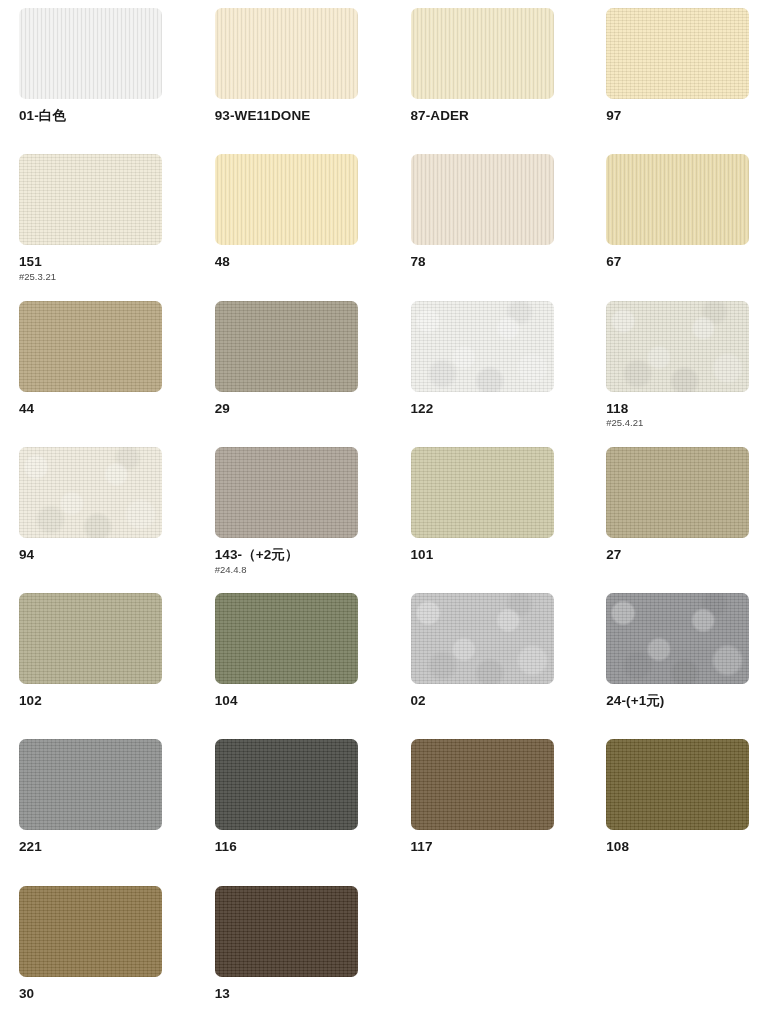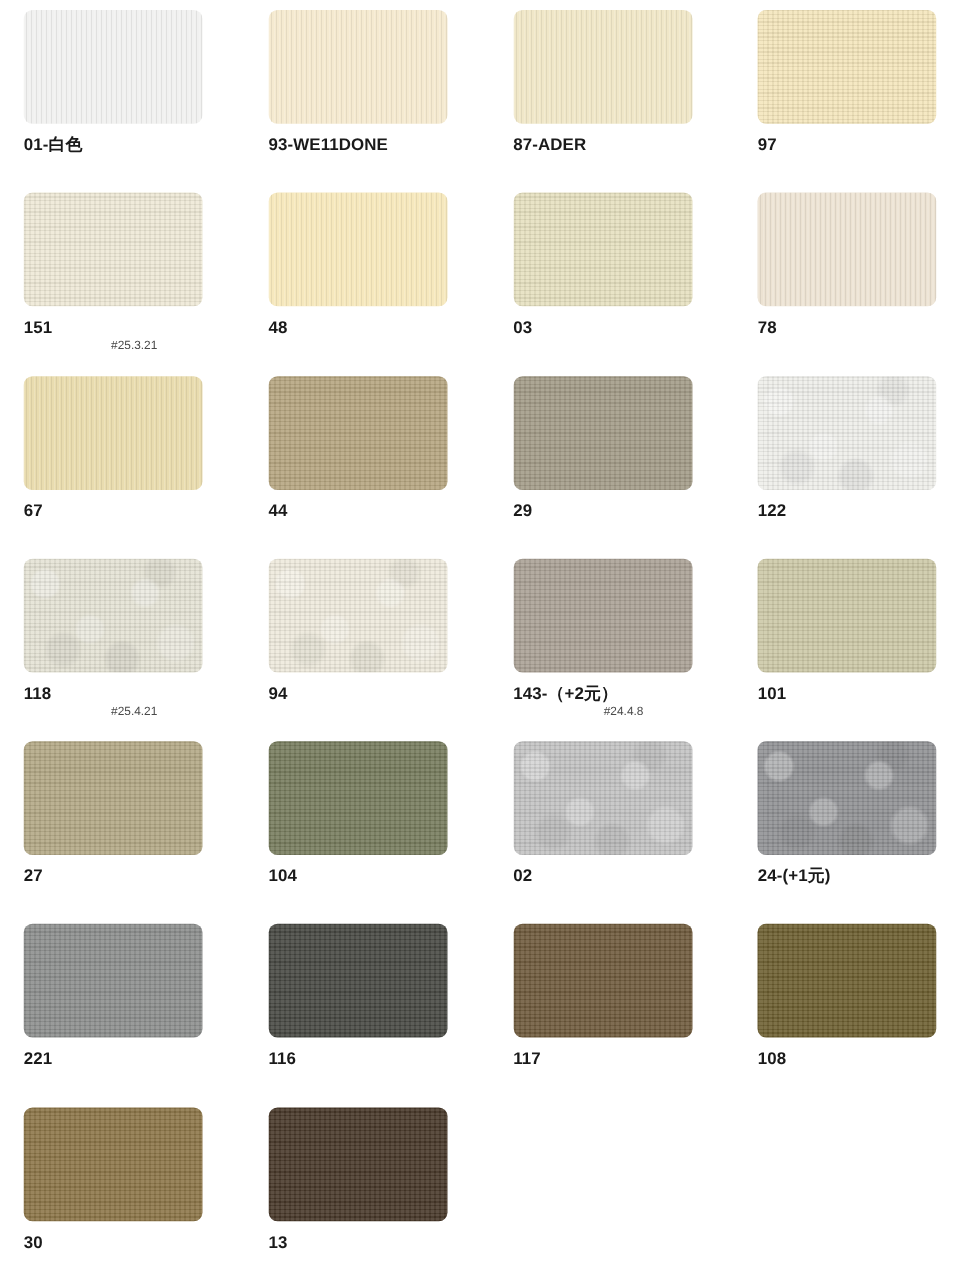--- a/index.html
+++ b/index.html
@@ -88,21 +88,20 @@
     line-height: 1.1;
     white-space: nowrap;
   }
   .swatch-sublabel {
     margin-top: 2px;
     font-size: 9.5px;
     font-weight: normal;
     color: #4a4a4a;
     line-height: 1.1;
     white-space: nowrap;
-    text-align: center;
   }
 </style>
 </head>
 <body>
 
 <main id="swatch-grid" style="background: rgb(255, 255, 255);">
     <div class="swatch-cell">
       <div class="swatch-chip" style="background: rgb(241, 241, 240);">
         <div class="rib"></div>
       </div>
@@ -133,26 +132,20 @@
       <div class="swatch-label">151</div>
       <div class="swatch-sublabel">#25.3.21</div>
     </div>
     <div class="swatch-cell">
       <div class="swatch-chip" style="background: rgb(246, 232, 189);">
         <div class="rib"></div>
       </div>
       <div class="swatch-label">48</div>
     </div>
     <div class="swatch-cell">
-      <div class="swatch-chip" style="background: rgb(230, 224, 191);">
-        <div class="knit"></div>
-      </div>
-      <div class="swatch-label">03</div>
-    </div>
-    <div class="swatch-cell">
       <div class="swatch-chip" style="background: rgb(236, 226, 210);">
         <div class="rib"></div>
       </div>
       <div class="swatch-label">78</div>
     </div>
     <div class="swatch-cell">
       <div class="swatch-chip" style="background: rgb(233, 220, 175);">
         <div class="rib"></div>
       </div>
       <div class="swatch-label">67</div>
@@ -202,20 +195,26 @@
       <div class="swatch-chip" style="background: rgb(204, 200, 166);">
         <div class="knit"></div>
       </div>
       <div class="swatch-label">101</div>
     </div>
     <div class="swatch-cell">
       <div class="swatch-chip" style="background: rgb(178, 167, 132);">
         <div class="knit"></div>
       </div>
       <div class="swatch-label">27</div>
+    </div>
+    <div class="swatch-cell">
+      <div class="swatch-chip" style="background: rgb(176, 171, 140);">
+        <div class="knit"></div>
+      </div>
+      <div class="swatch-label">102</div>
     </div>
     <div class="swatch-cell">
       <div class="swatch-chip" style="background: rgb(117, 122, 91);">
         <div class="knit"></div>
       </div>
       <div class="swatch-label">104</div>
     </div>
     <div class="swatch-cell">
       <div class="swatch-chip" style="background: rgb(194, 194, 194);">
         <div class="heather"></div>

